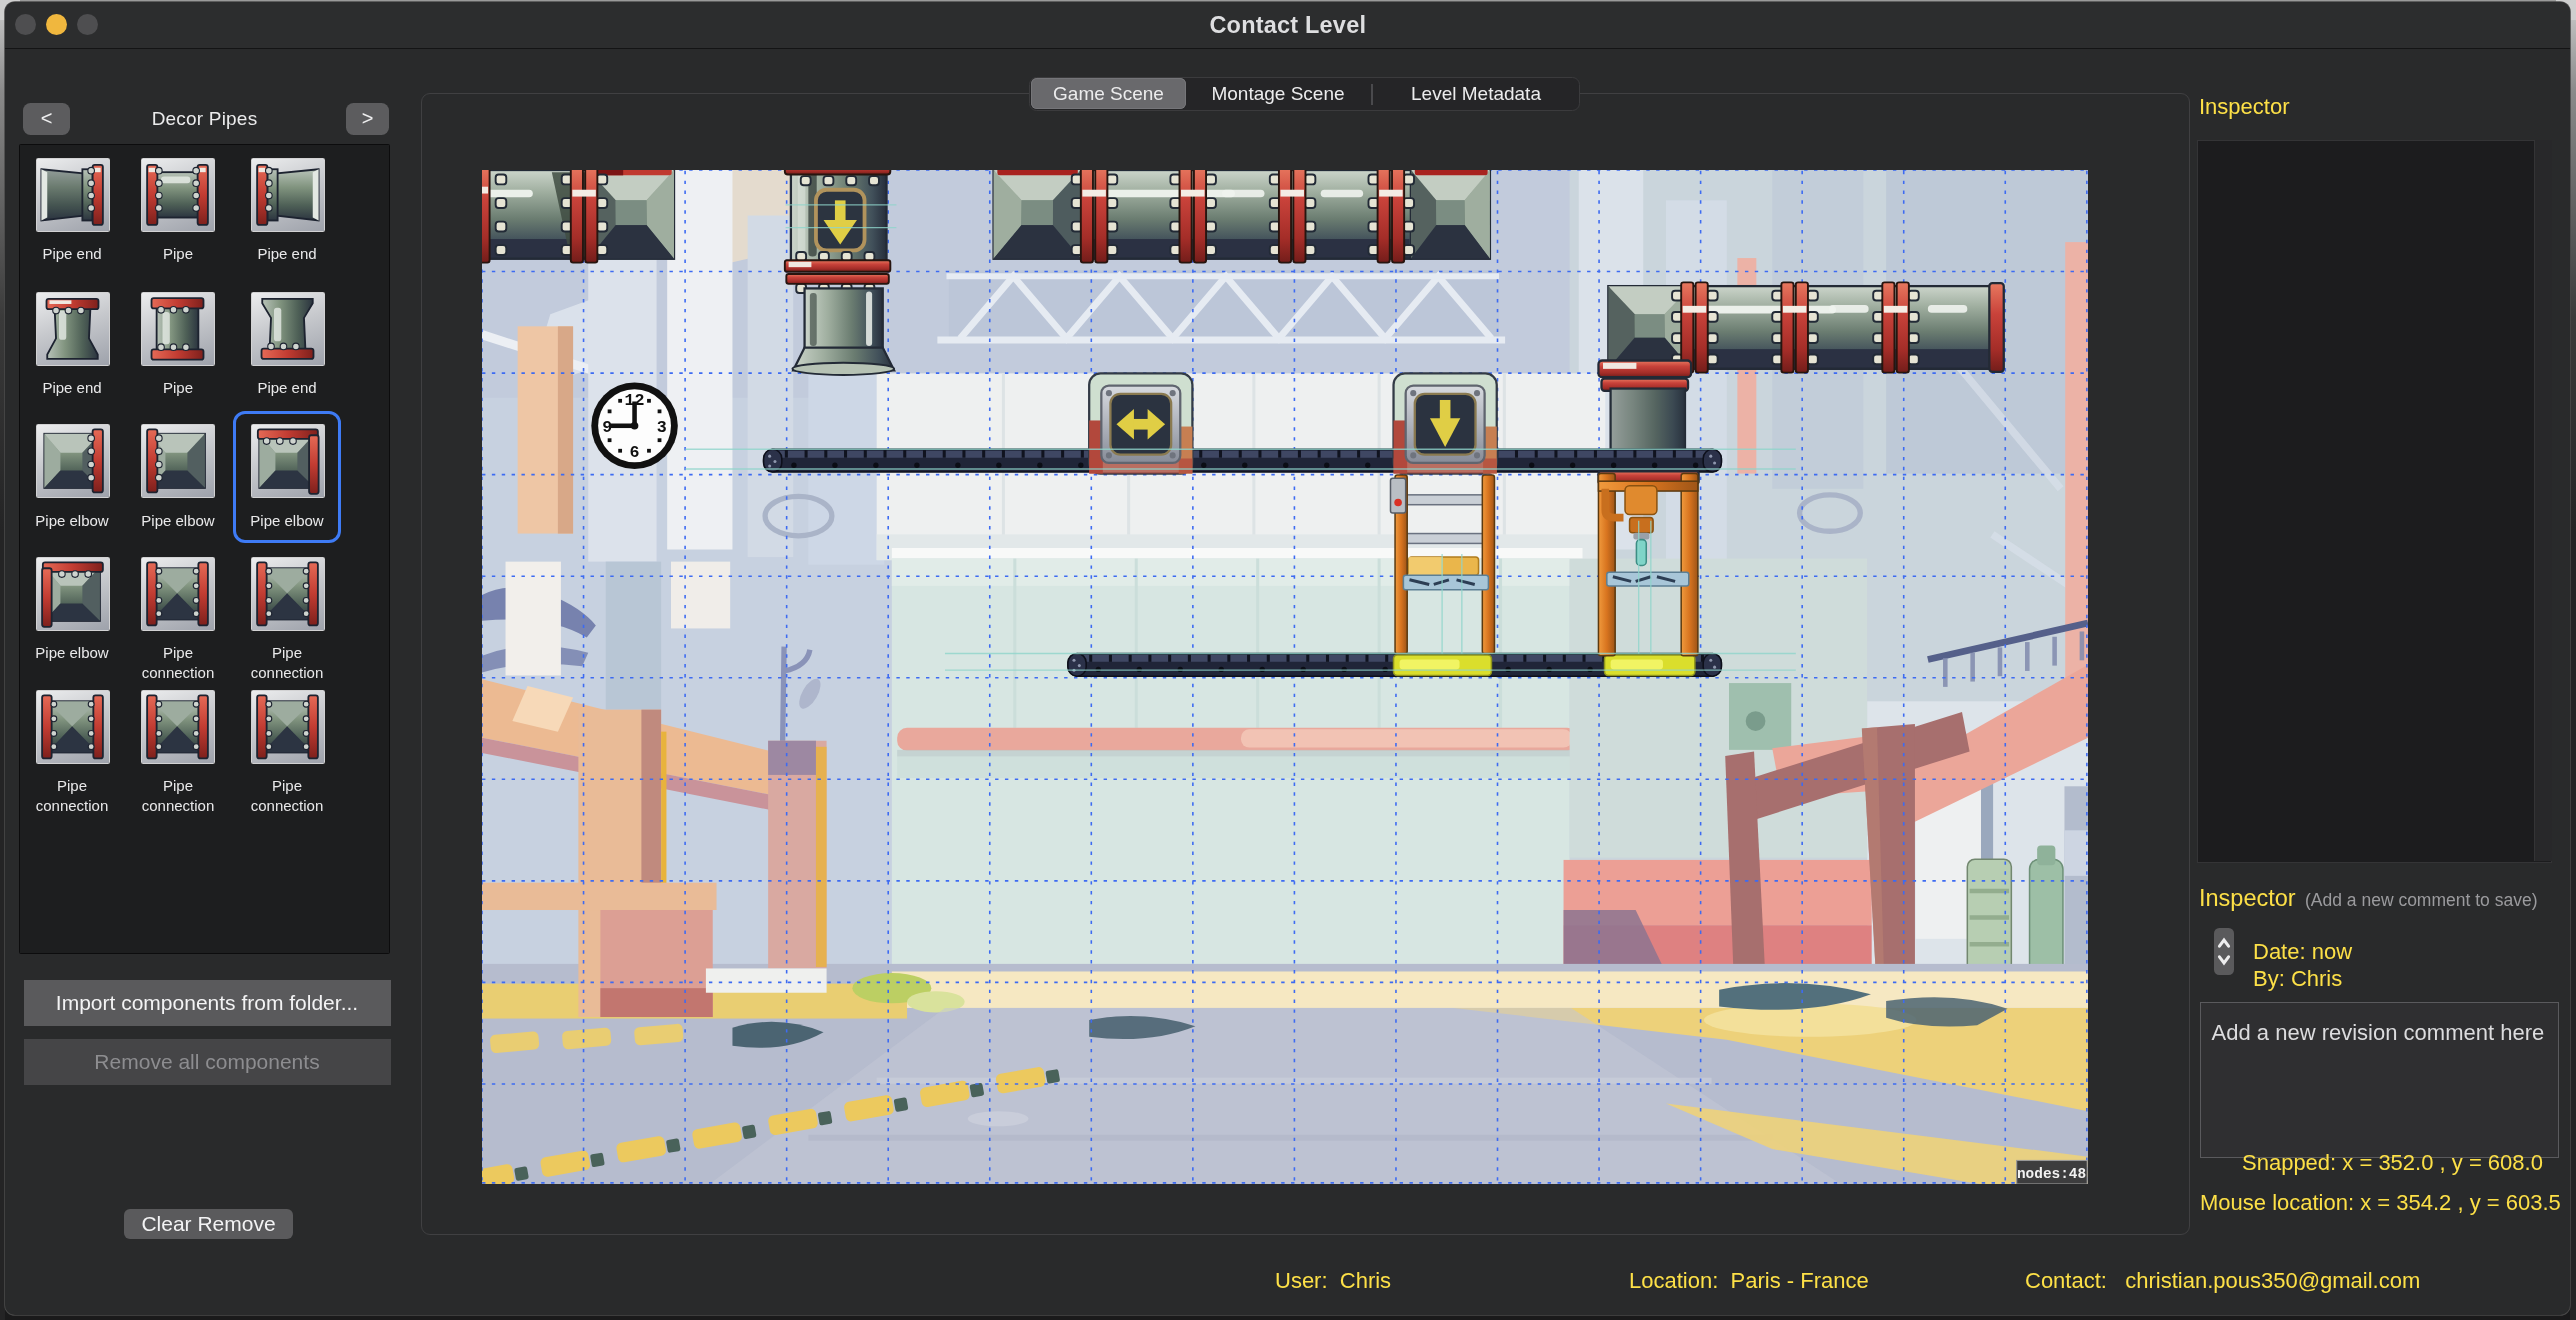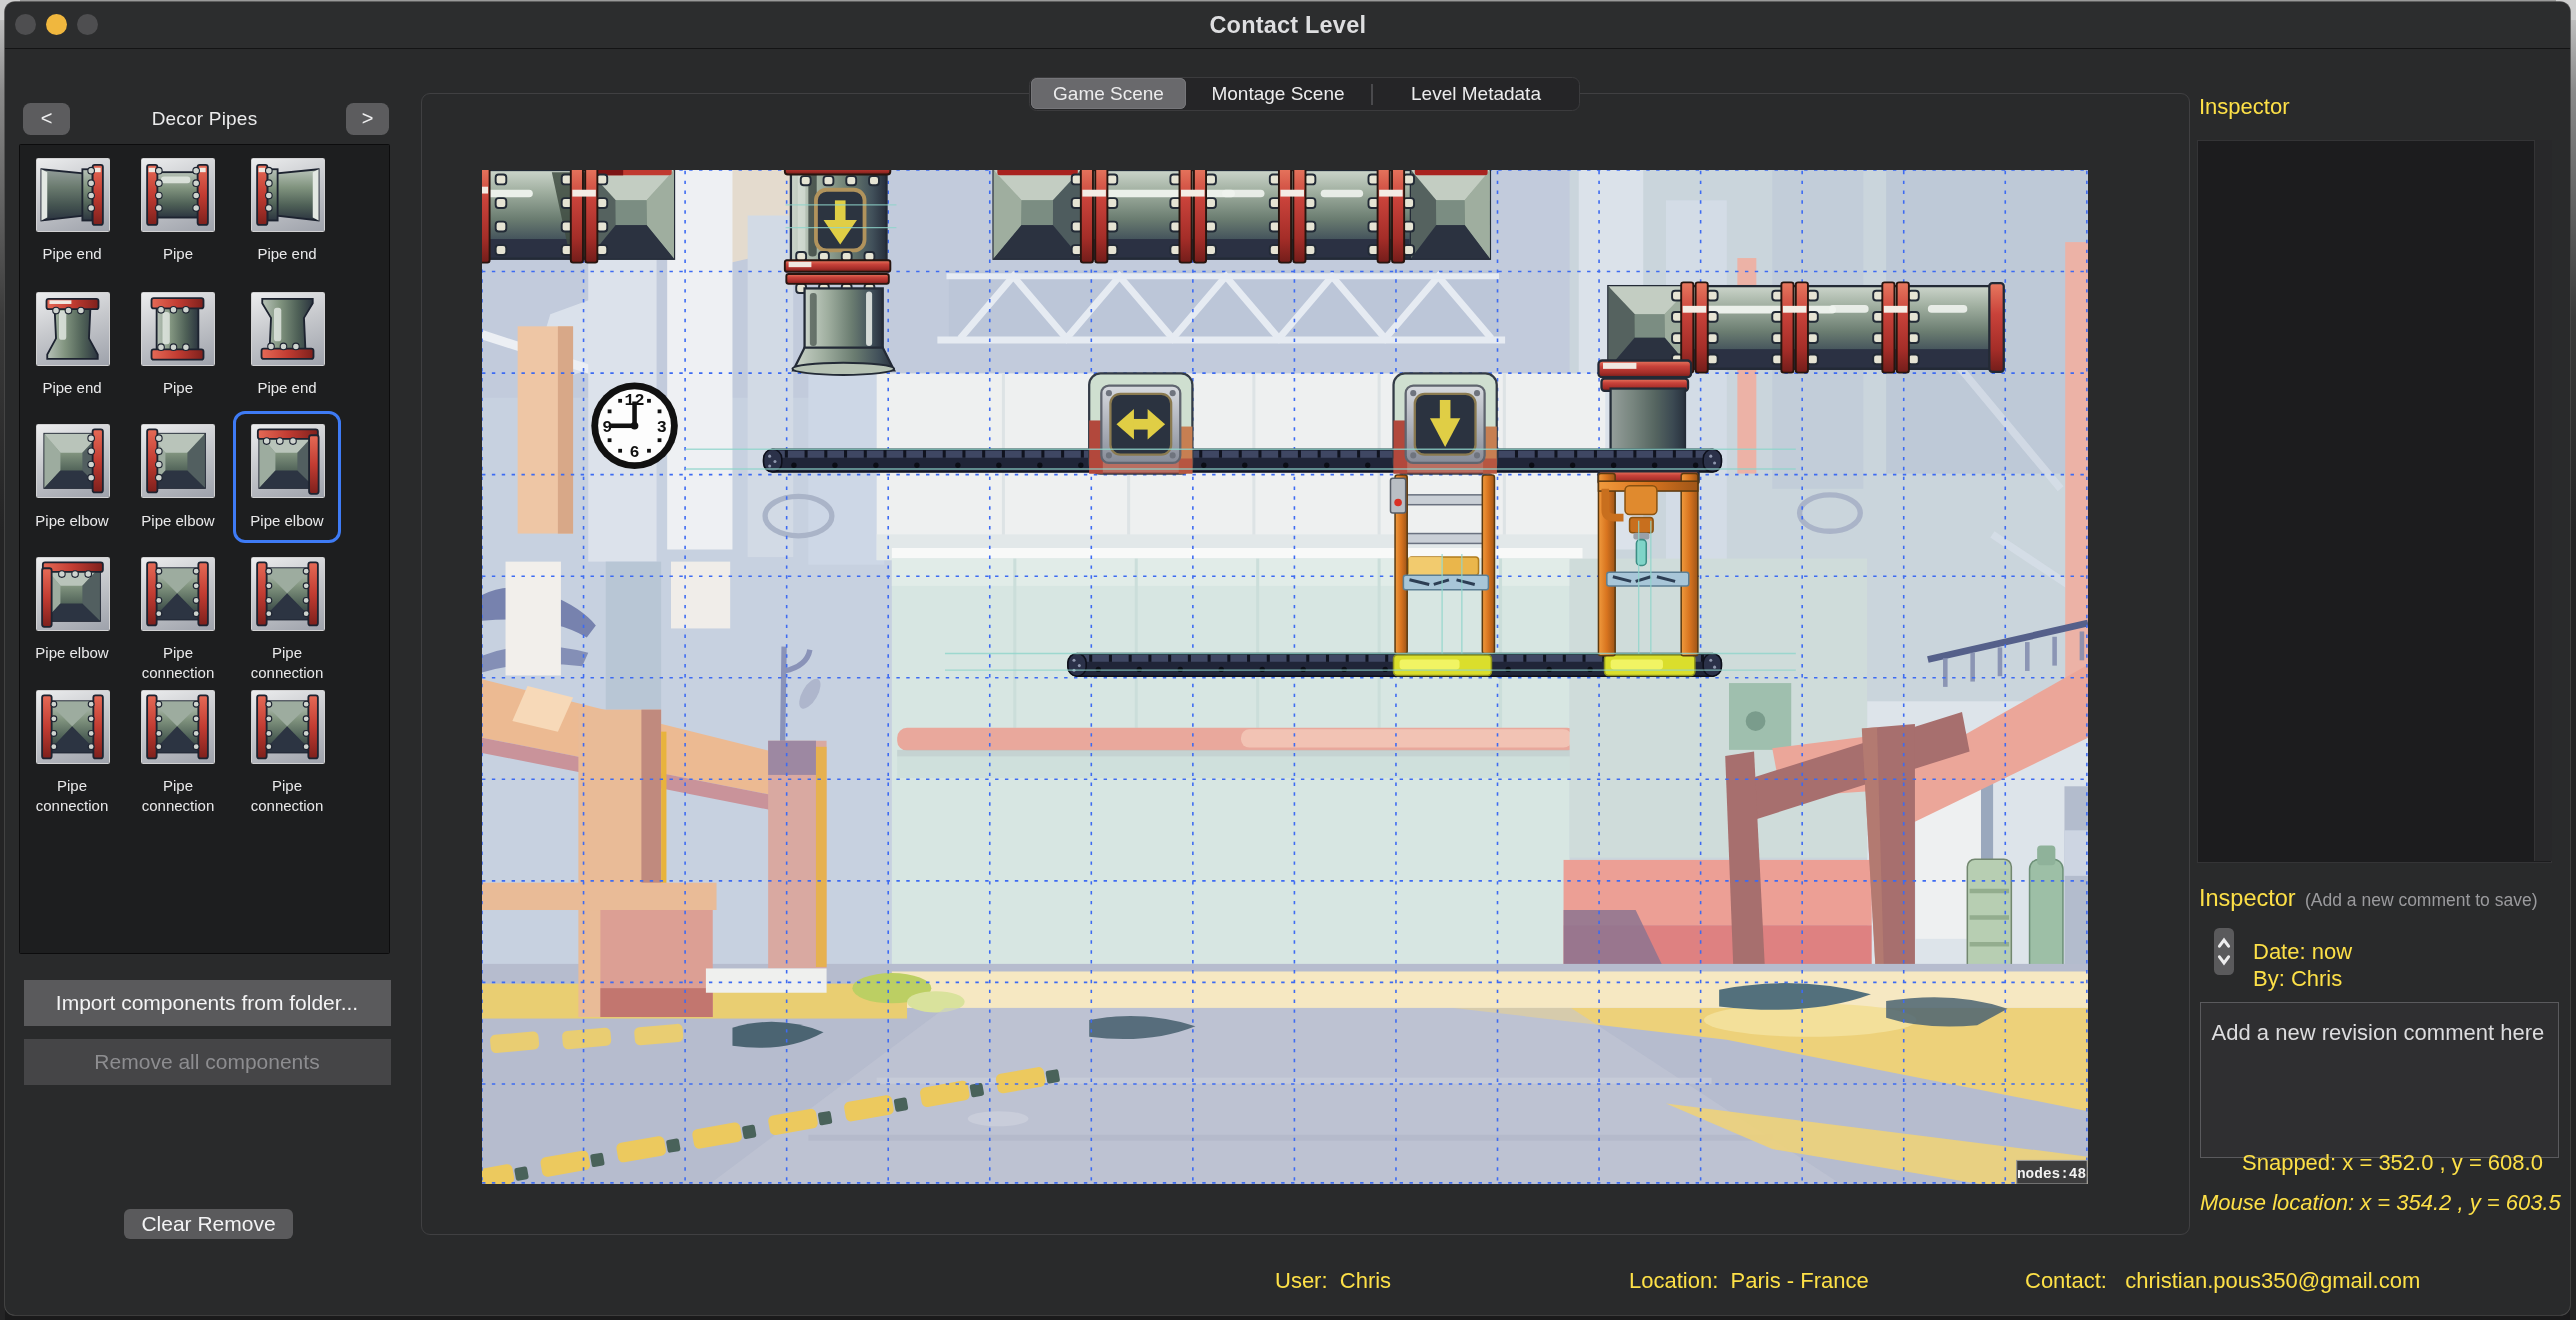--- a/index.html
+++ b/index.html
@@ -869,18 +869,18 @@
 <div class="abs rlabel" style="left:2199px;top:885px;font-size:23.5px;">Inspector</div>
 <div class="abs note" style="left:2305px;top:890px;text-align:center;">(Add a new comment to save)</div>
 <div class="abs" style="left:2214px;top:928px;width:20px;height:47px;background:#5a5a5c;border-radius:5.3px;"></div>
 <svg class="abs" style="left:2214px;top:928px;" width="20" height="47" viewBox="0 0 26 62">
     <path d="M7 24 L13 16 L19 24" stroke="#ededee" stroke-width="4" fill="none" stroke-linecap="round"></path>
     <path d="M7 38 L13 46 L19 38" stroke="#ededee" stroke-width="4" fill="none" stroke-linecap="round"></path>
   </svg>
 <div class="abs rlabel" style="left:2253px;top:939px;">Date: now</div>
 <div class="abs rlabel" style="left:2253px;top:966px;">By: Chris</div>
 <div class="abs tarea">Add a new revision comment here</div>
-<div class="abs rlabel" style="left:2200px;top:1190px;font-style:italic;">Mouse location: x = 354.2 , y = 603.5</div>
+<div class="abs rlabel" style="left:2200px;top:1190px;">Mouse location: x = 354.2 , y = 603.5</div>
 <div class="abs rlabel" style="left:2200px;top:1150px;margin-left:42px;">Snapped: x = 352.0 , y = 608.0</div>
 <div class="abs rlabel" style="left:1275px;top:1268px;">User:&nbsp;&nbsp;Chris</div>
 <div class="abs rlabel" style="left:1629px;top:1268px;">Location:&nbsp;&nbsp;Paris - France</div>
 <div class="abs rlabel" style="left:2025px;top:1268px;">Contact:&nbsp;&nbsp;&nbsp;christian.pous350@gmail.com</div>
 
 
 </body></html>

